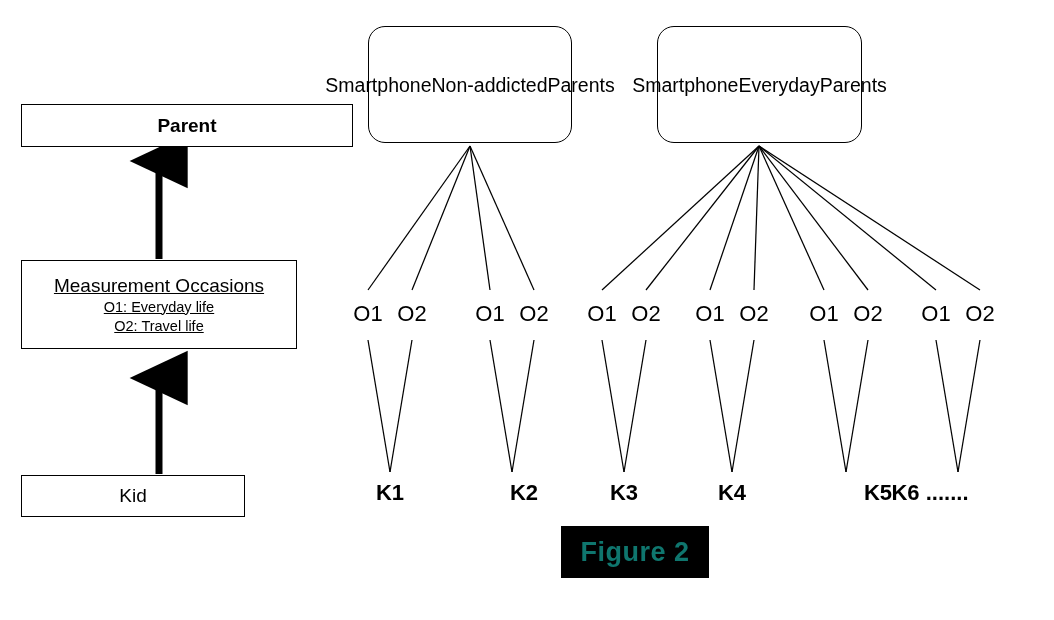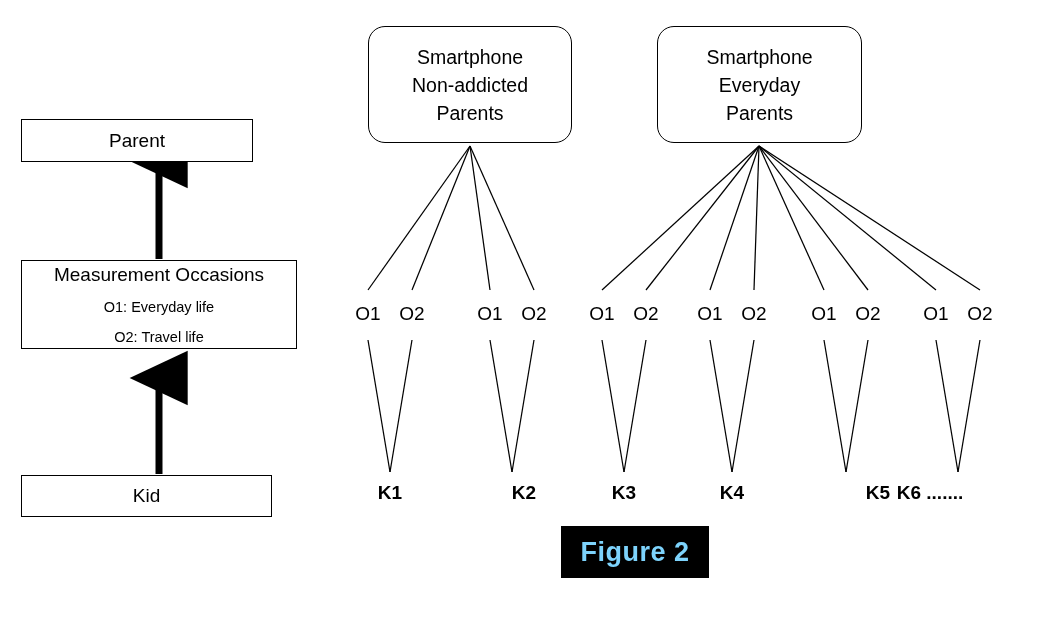--- a/index.html
+++ b/index.html
@@ -41,49 +41,50 @@
   }
   .legend-title {
     font-size: 19px;
     line-height: 24px;
     white-space: nowrap;
   }
   .legend-sub {
     font-size: 14.5px;
     line-height: 19px;
     white-space: nowrap;
-    margin-top: 11px;
   }
   #box-parent {
     left: 21px;
-    top: 119px;
-    width: 232px;
+    top: 104px;
+    width: 332px;
     height: 43px;
+    font-weight: bold;
   }
   #box-occasions {
     left: 21px;
     top: 260px;
     width: 276px;
     height: 89px;
+    text-decoration: underline;
   }
   #box-kid {
     left: 21px;
     top: 475px;
-    width: 251px;
+    width: 224px;
     height: 42px;
   }
   
   .group-node {
     position: absolute;
     box-sizing: border-box;
     border: 1.6px solid #000000;
     border-radius: 17px;
     background: #ffffff;
     display: flex;
-    flex-direction: column;
+    flex-direction: row;
     align-items: center;
     justify-content: center;
     text-align: center;
     line-height: 28px;
   }
   .group-node .ln {
     font-size: 19.5px;
     white-space: nowrap;
   }
   .group-node .ln.strong {
@@ -97,37 +98,37 @@
   }
   #node-addicted {
     left: 657px;
     top: 26px;
     width: 205px;
     height: 117px;
   }
   
   .leaf-label {
     position: absolute;
-    font-size: 19px;
+    font-size: 22px;
     line-height: 24px;
     white-space: nowrap;
     transform: translateX(-50%);
     text-align: center;
   }
   .o-label { top: 302px; }
   .k-label { top: 481px; font-weight: bold; }
   
   #figure-caption {
     position: absolute;
     left: 561px;
     top: 526px;
     width: 148px;
     height: 52px;
     background: #000000;
-    color: #7dd3fc;
+    color: #0f766e;
     font-size: 27px;
     font-weight: bold;
     display: flex;
     align-items: center;
     justify-content: center;
     letter-spacing: 0.5px;
   }
 </style>
 </head>
 <body>

